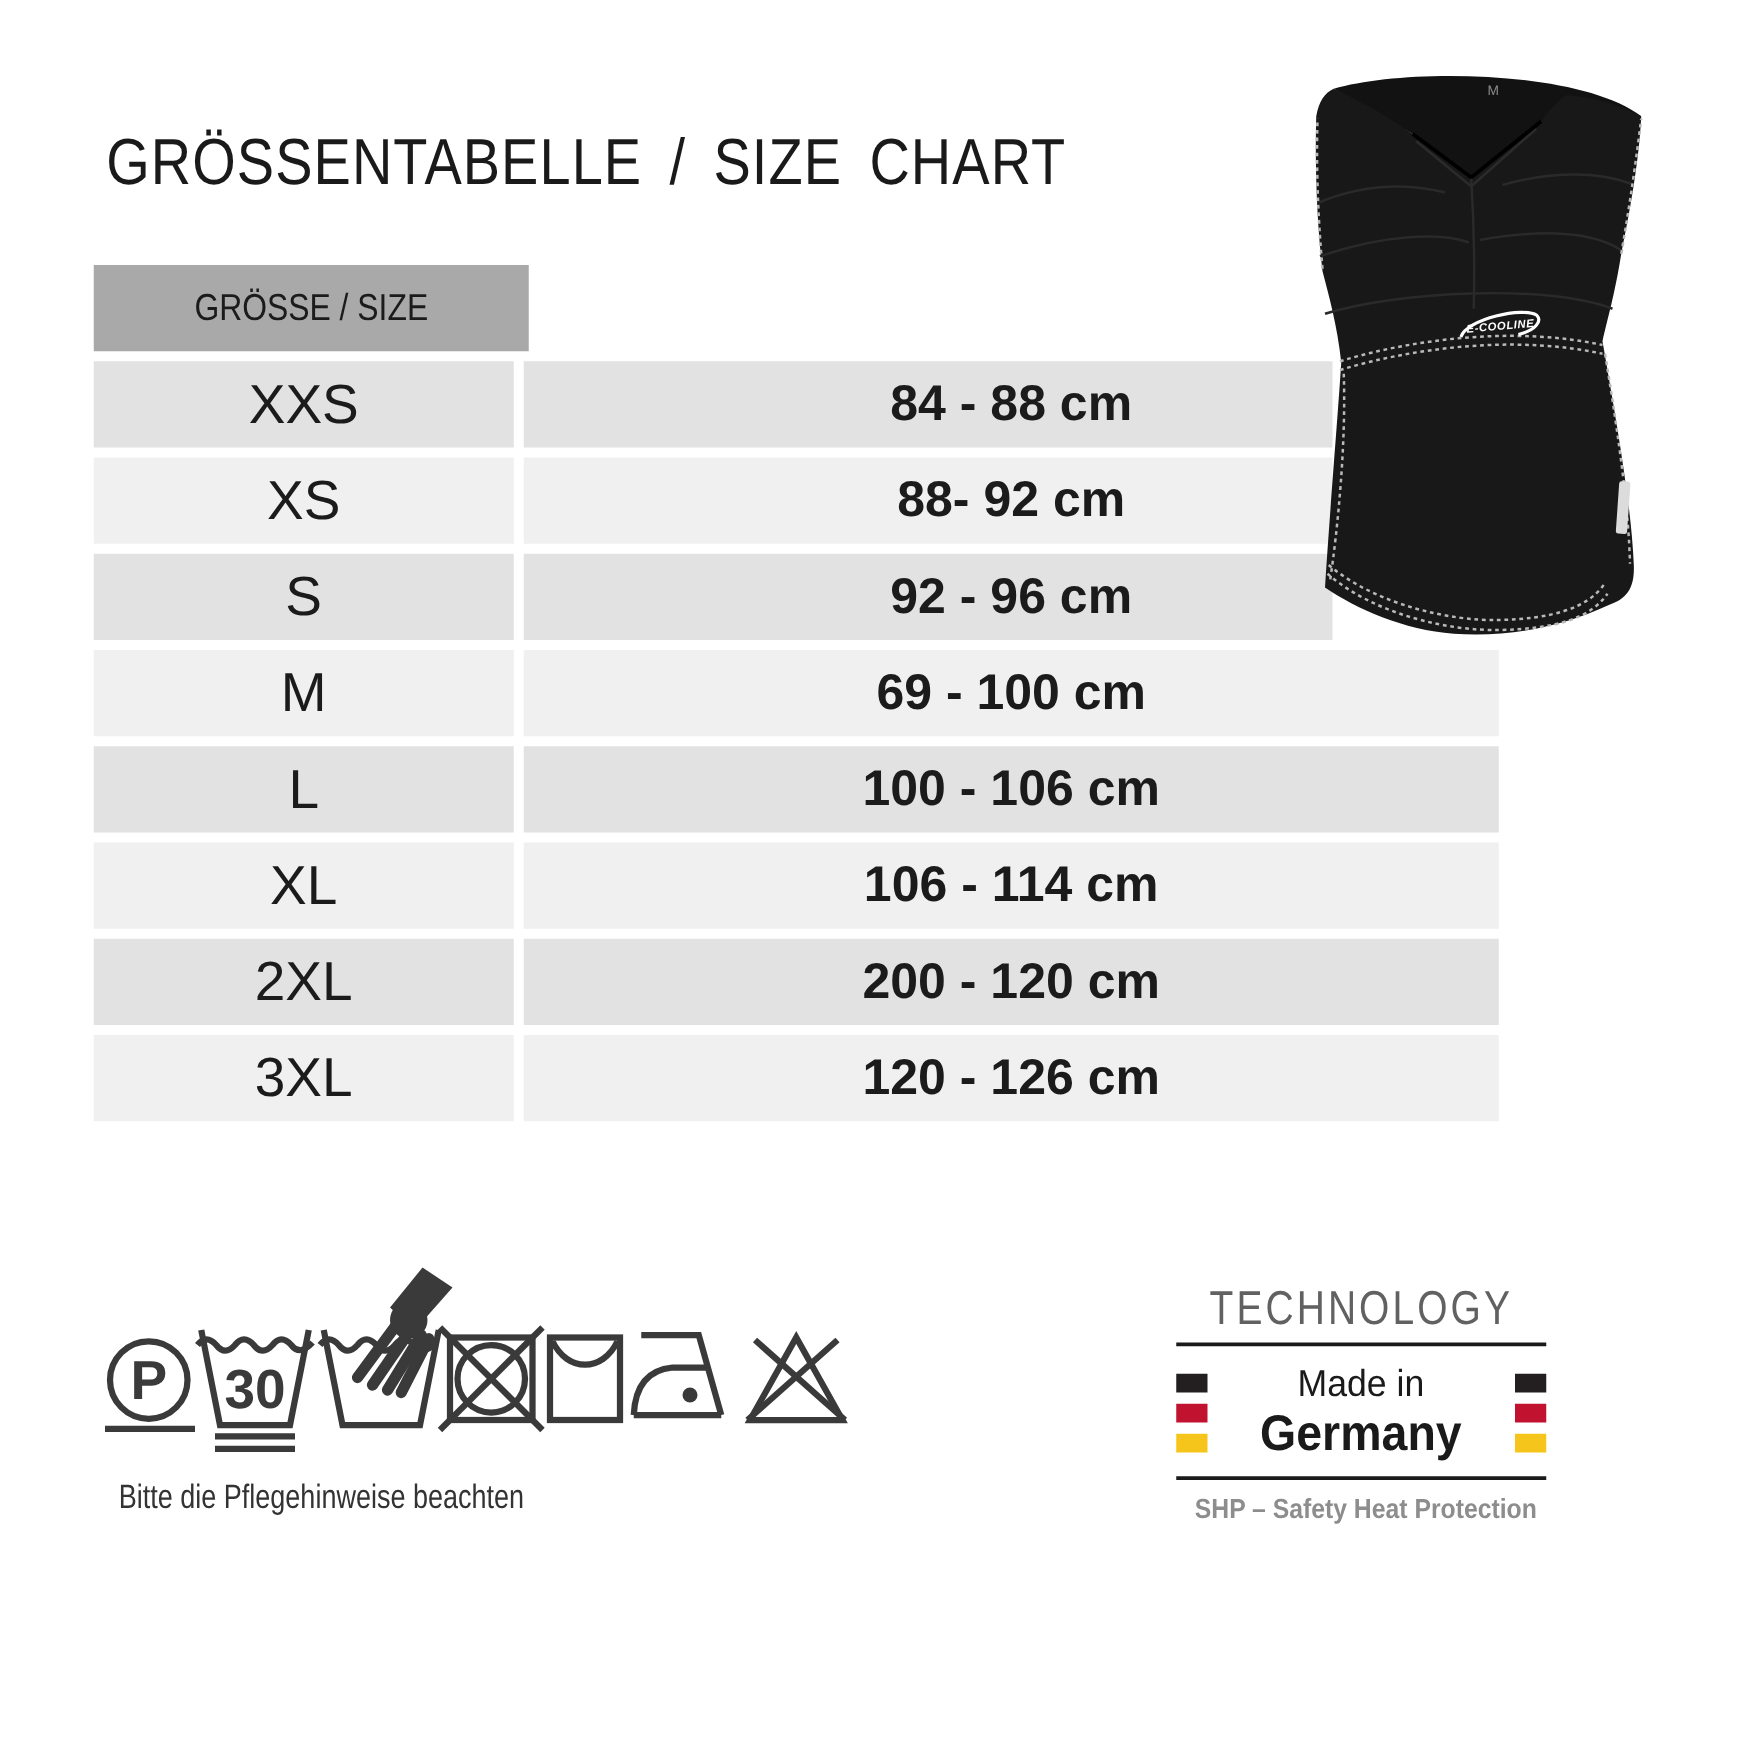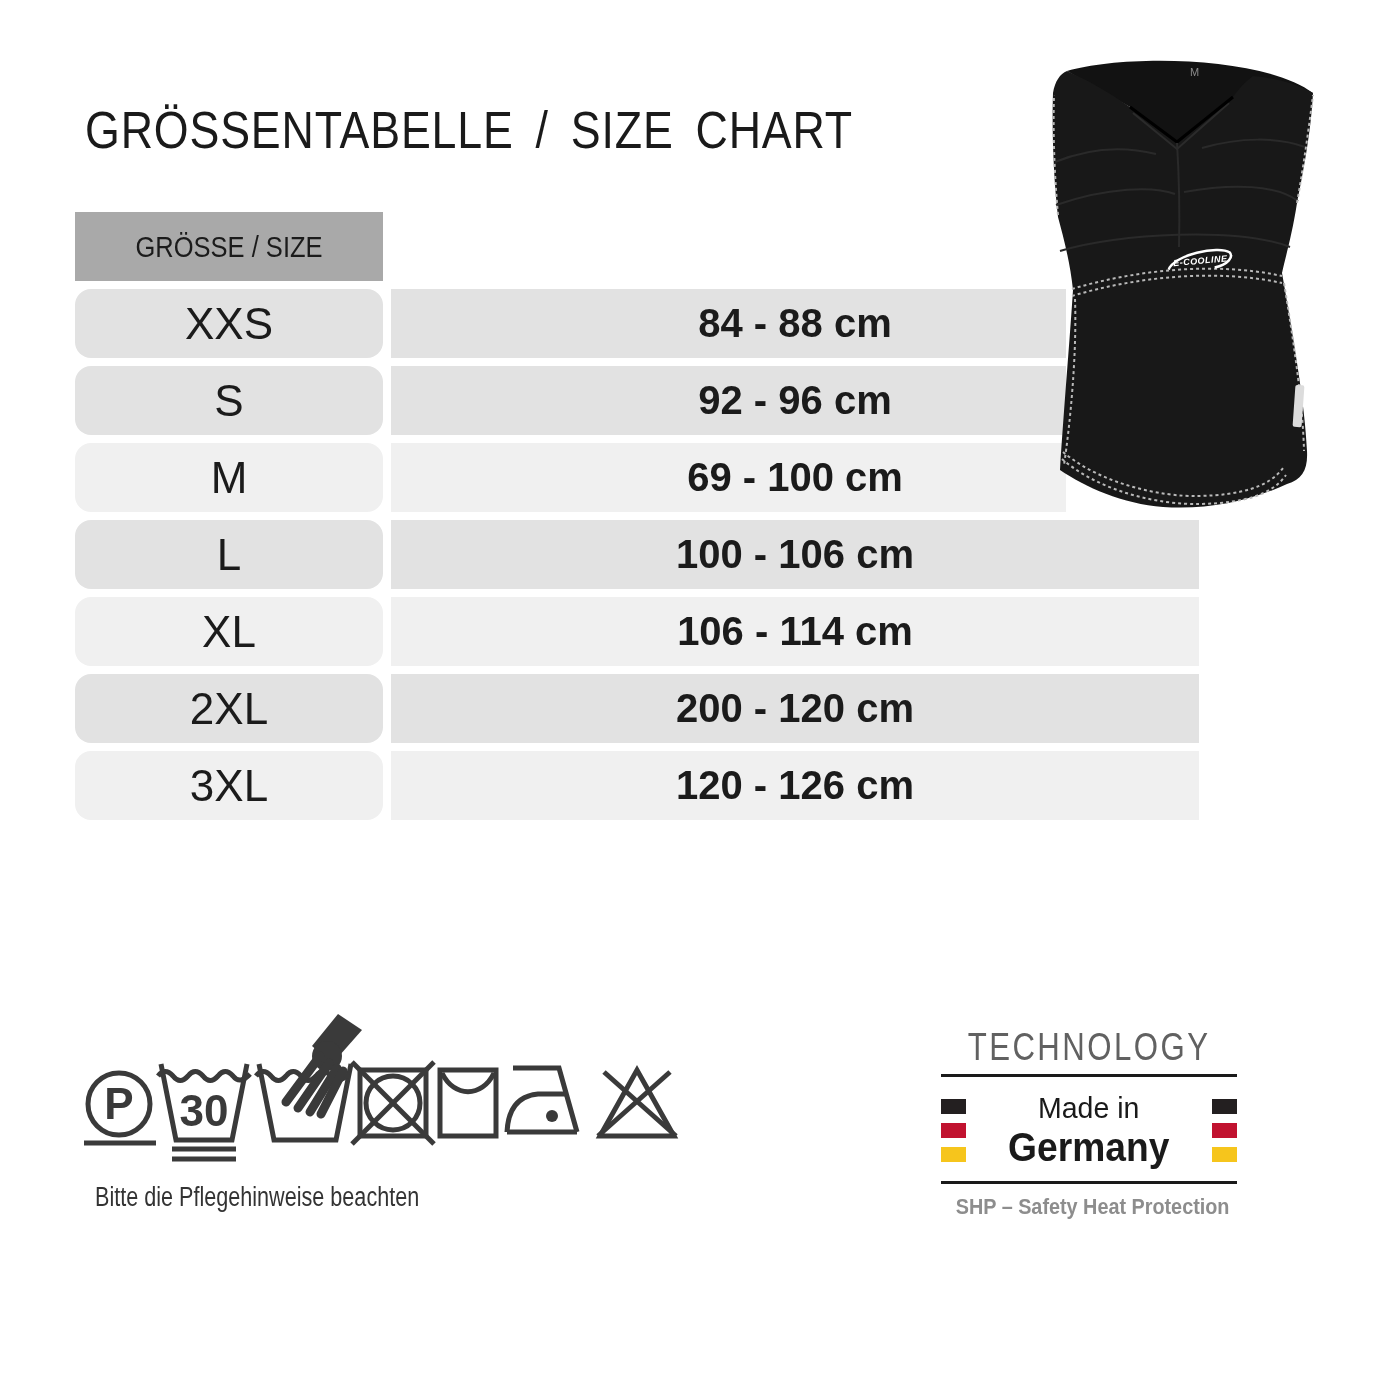--- a/index.html
+++ b/index.html
@@ -10,29 +10,29 @@
   #page-title{
     left:85px; top:100px; font-size:52px; font-weight:400; letter-spacing:1px;
     word-spacing:10px; white-space:pre; transform:scaleX(0.86); transform-origin:0 50%;
     color:#1a1a1a;
   }
 
   
   #size-table { left:75px; top:212px; width:1124px; }
   .t-row { display:flex; margin-bottom:8px; height:69px; }
   .cell { display:flex; align-items:center; justify-content:center; }
-  .c1 { width:308px; margin-right:8px;justify-content:center; }
+  .c1 { width:348px; margin-right:8px;justify-content:center; }
   .c2 { width:808px; }
   .c2 .inner { width:674px; text-align:center;font-weight:bold; }
   .hdr .c1, .hdr .c2 { background:#a9a9a9; }
   .hdr .c2 { width:674px; }
   .hdr span { display:inline-block; font-size:30px; color:#1b1b1b; transform:scaleX(0.85); white-space:pre; }
   .row-a .cell { background:#e2e2e2; }
   .row-b .cell { background:#f0f0f0; }
-  .size-lab { font-size:44px; color:#1b1b1b;border-radius:16px; }
+  .size-lab { font-size:44px; color:#1b1b1b; }
   .range-val { font-size:40px; color:#1b1b1b; }
 
   
   #product-photo { left:1066px; top:50px; width:282px; height:470px; background:#ffffff; }
   #product-photo svg { position:absolute; left:-22px; top:0; overflow:visible; }
 
   
   #care-strip { left:80px; top:1012px; width:620px; height:150px; }
   #care-note { left:95px; top:1182px; font-size:27px; color:#333; transform:scaleX(0.8); transform-origin:0 50%; white-space:pre; }
 
@@ -64,20 +64,26 @@
   <div class="t-row hdr">
     <div class="cell c1">
         <span>GRÖSSE / SIZE</span>
       </div>
   </div>
 
   <div class="t-row row-a">
     <div class="cell c1 size-lab">XXS</div>
     <div class="cell c2">
         <div class="inner range-val">84 - 88 cm</div>
+      </div>
+  </div>
+  <div class="t-row row-b">
+    <div class="cell c1 size-lab">XS</div>
+    <div class="cell c2">
+        <div class="inner range-val">88- 92 cm</div>
       </div>
   </div>
   <div class="t-row row-a">
     <div class="cell c1 size-lab">S</div>
     <div class="cell c2">
         <div class="inner range-val">92 - 96 cm</div>
       </div>
   </div>
   <div class="t-row row-b">
     <div class="cell c1 size-lab">M</div>

